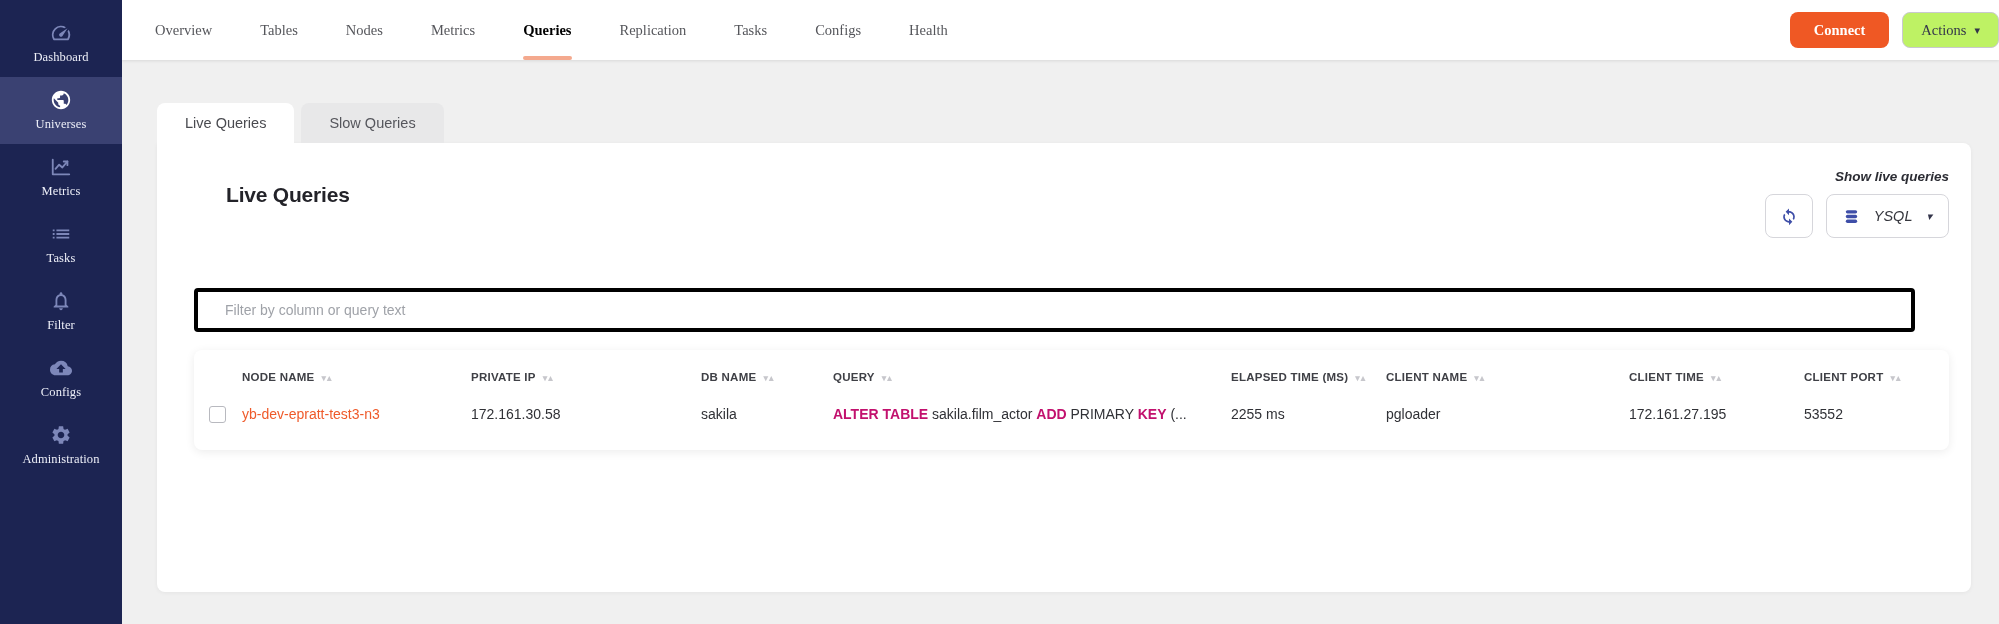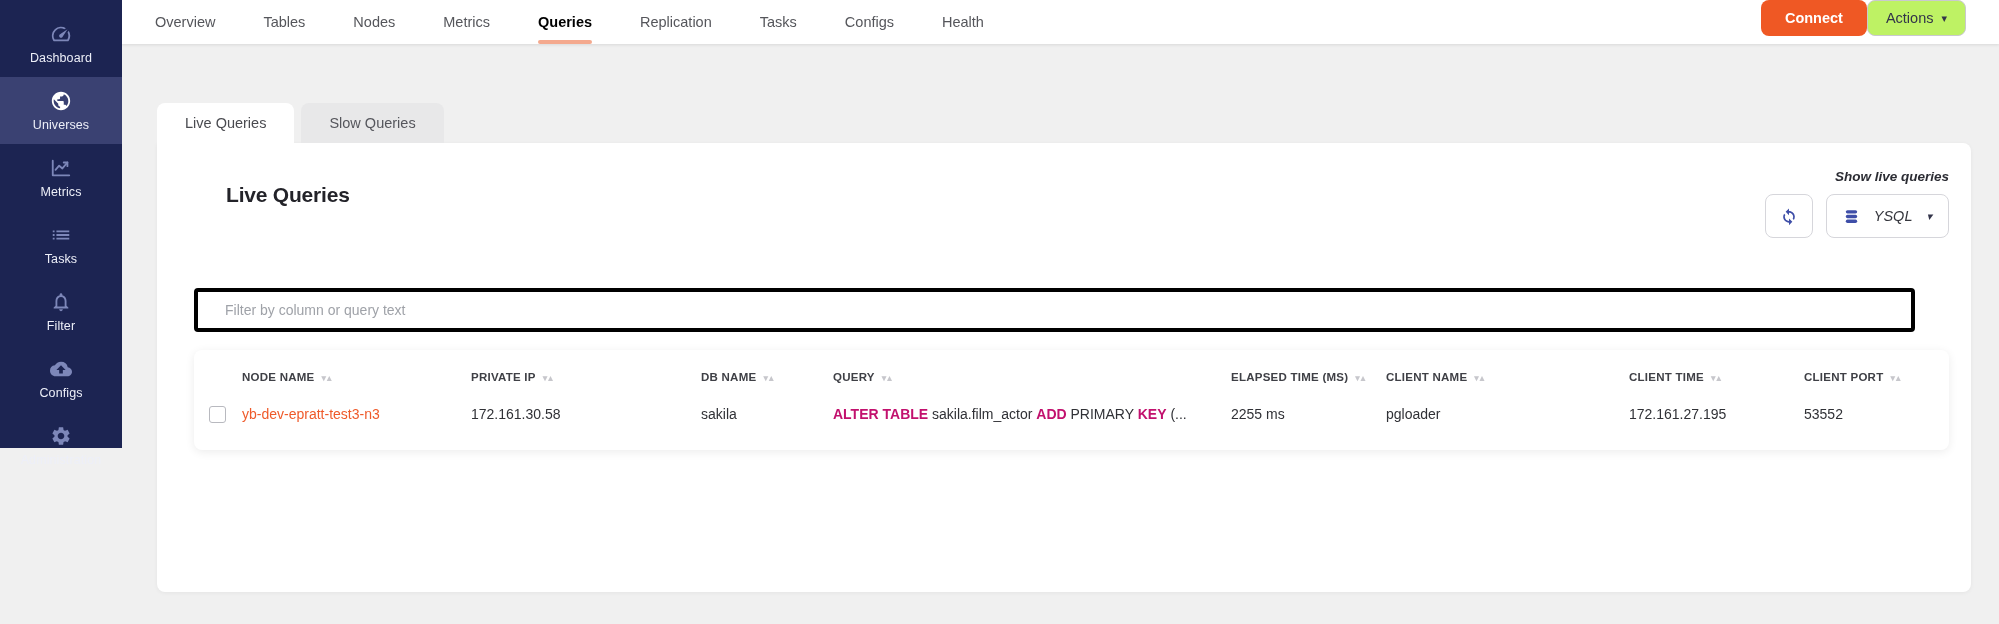--- a/index.html
+++ b/index.html
@@ -1,33 +1,33 @@
 <!DOCTYPE html>
 <html><head>
 <meta charset="utf-8">
 <style>
   * { margin:0; padding:0; box-sizing:border-box; }
   html,body { width:1999px; height:624px; font-family:"Liberation Sans", sans-serif; background:#F0F0F0; overflow:hidden; }
 
   
-  .sidebar { position:absolute; left:0; top:0; width:122px; height:448px; background:#1C2452; padding-top:10px; z-index:30; }
+  .sidebar { position:absolute; left:0; top:0; width:122px; height:624px; background:#1C2452; padding-top:10px; z-index:30;font-family:Liberation Serif, serif; }
   .side-item { height:67px; display:flex; flex-direction:column; align-items:center; justify-content:center; gap:6px; cursor:pointer; }
   .side-item.active { background:#3A4172; }
   .side-icon { width:22px; height:22px; color:#7D87B9; display:flex; align-items:center; justify-content:center; }
   .side-icon svg { width:22px; height:22px; }
   .side-item.active .side-icon { color:#FFFFFF; }
   .side-label { font-size:12.5px; color:#EDEFF8; font-weight:500; letter-spacing:.1px; }
 
   
-  .topbar { position:absolute; left:122px; top:0; right:0; height:44px; background:#FFFFFF; display:flex; align-items:stretch; padding-left:33px; box-shadow:0 1px 3px rgba(0,0,0,.10); z-index:20; }
+  .topbar { position:absolute; left:122px; top:0; right:0; height:60px; background:#FFFFFF; display:flex; align-items:stretch; padding-left:33px; box-shadow:0 1px 3px rgba(0,0,0,.10); z-index:20;font-family:Liberation Serif, serif; }
   .nav { display:flex; gap:48px; align-items:stretch; }
   .nav-item { display:flex; align-items:center; font-size:14.5px; color:#55565B; cursor:pointer; position:relative; }
   .nav-item.active { color:#000000; font-weight:700; }
   .nav-item.active::after { content:""; position:absolute; left:0; right:0; bottom:0; height:4px; background:#F4A98E; border-radius:2px; }
-  .topbar-right { margin-left:auto; display:flex; padding-right:33px; }
+  .topbar-right { margin-left:auto; display:flex; align-items:center; gap:13px; }
   .btn-connect { height:36px; padding:0 24px; background:#EF5824; border:none; border-radius:8px; color:#fff; font-size:14.5px; font-weight:600; cursor:pointer; font-family:inherit; }
   .btn-actions { height:36px; padding:0 18px; background:#bef264; border:1px solid #C9C9CE; border-radius:8px; color:#33344A; font-size:14.5px; cursor:pointer; display:flex; align-items:center; gap:8px; font-family:inherit; }
   .caret { font-size:11px; color:#33344A; }
 
   
   .content { position:absolute; left:122px; top:60px; right:0; bottom:0; background:#F0F0F0; padding:43px 32px 0 35px; }
   .tab-row { display:flex; gap:7px; height:40px; }
   .tab { padding:0 28px; display:flex; align-items:center; font-size:14.5px; border-radius:8px 8px 0 0; cursor:pointer; }
   .tab.active { background:#FFFFFF; color:#4A4B50; }
   .tab.inactive { background:#E8E8E9; color:#55565C; }

